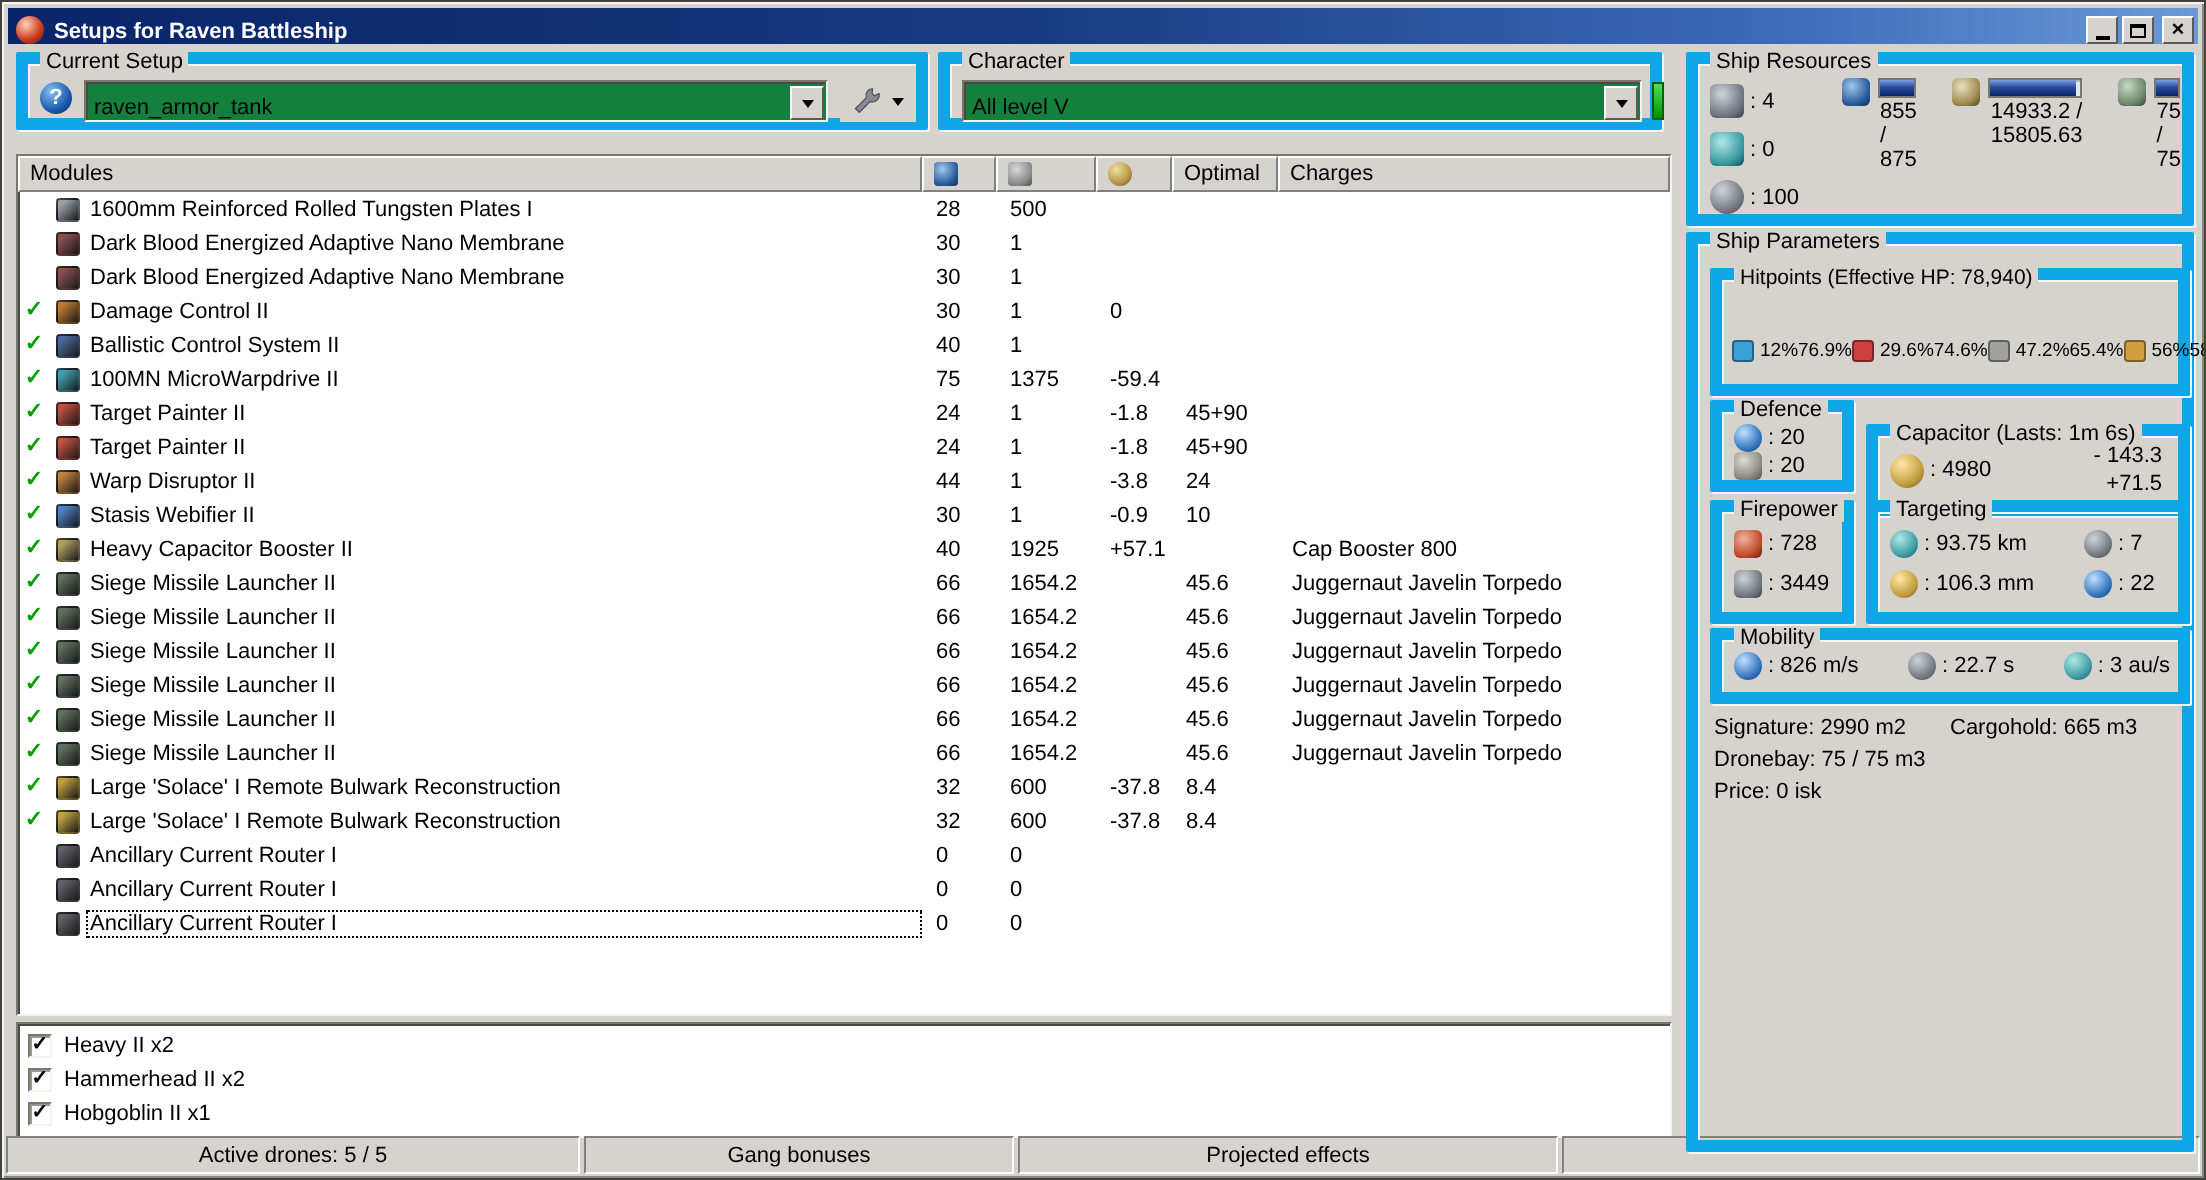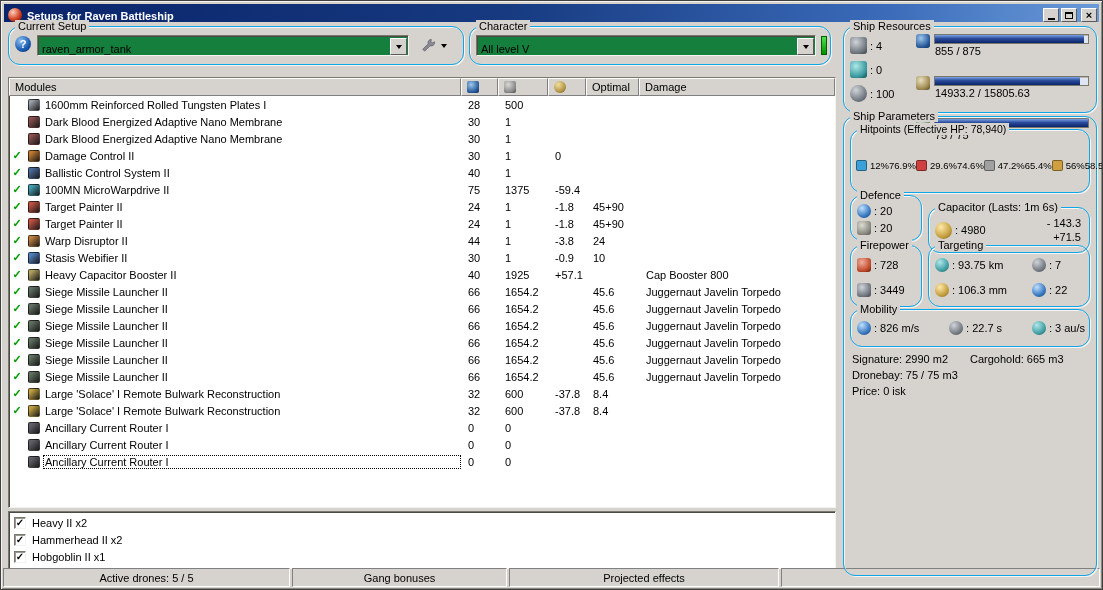--- a/index.html
+++ b/index.html
@@ -14,21 +14,21 @@
   .app-icon{width:14px;height:14px;border-radius:50%;margin-left:2px;flex:none;
             background:radial-gradient(circle at 35% 30%,#ffd0c0,#d04020 55%,#5a1008)}
   .title-text{font-weight:bold;font-size:11px;margin-left:5px;flex:1;white-space:nowrap}
   .tbtn{width:16px;height:14px;background:#d6d3ce;border:1px solid;border-color:#fff #5a5a5a #5a5a5a #fff;
         margin-left:2px;display:flex;align-items:center;justify-content:center;padding:0;cursor:pointer;position:relative}
   .tbtn.gap{margin-left:4px}
   .glyph-min{width:7px;height:2px;background:#000;margin-top:7px}
   .glyph-max{width:8px;height:7px;border:1px solid #000;border-top-width:2px}
   .glyph-close{font-size:11px;font-weight:bold;line-height:1;color:#000}
   
-  .group{position:absolute;border:1px solid #0ea5e9;border-radius:12px;
+  .group{position:absolute;border:6px solid #0ea5e9;border-radius:1px;
          box-shadow:inset 1px 1px 0 #f6f5f1, 1px 1px 0 #f6f5f1}
   .group-label{position:absolute;top:-7px;left:6px;background:#d6d3ce;padding:0 3px;white-space:nowrap}
   
   .combo{position:absolute;height:21px;background:#15803d;border:1px solid;border-color:#7a786c #f4f3ef #f4f3ef #7a786c;
          box-shadow:inset 1px 1px 0 #4a4a42;display:flex;align-items:flex-end;cursor:default}
   .combo-text{flex:1;padding:0 4px;white-space:nowrap;overflow:hidden}
   .combo-btn{width:17px;height:17px;margin-right:1px;background:#d6d3ce;border:1px solid;
              border-color:#fff #5a5a5a #5a5a5a #fff;display:flex;align-items:center;justify-content:center}
   .arrow-down{width:0;height:0;border-left:3.5px solid transparent;border-right:3.5px solid transparent;border-top:4px solid #000}
   .help-icon{position:absolute;width:16px;height:16px;border-radius:50%;color:#fff;font-weight:bold;font-size:11px;
@@ -81,21 +81,21 @@
   .sicon.shield{background:radial-gradient(circle at 35% 30%,#c0e0ff,#3a7ac0 60%,#0a3a7a)}
   .sicon.armor{background:radial-gradient(circle at 35% 30%,#dcdcd4,#8a8a80 65%,#50504a)}
   .sicon.hull{background:radial-gradient(circle at 35% 30%,#d8c8a8,#9a7a4a 65%,#5a4020)}
   .sicon.gold{background:radial-gradient(circle at 35% 30%,#ffe9a8,#c09a3a 65%,#6a4a10)}
   .sicon.red{background:radial-gradient(circle at 35% 30%,#f0b0a0,#c04a2a 65%,#601808)}
   .sicon.teal{background:radial-gradient(circle at 35% 30%,#b0e8e8,#3a9aa0 65%,#104a50)}
   .ricon{width:11px;height:11px;flex:none;border-radius:2px;border:1px solid rgba(0,0,0,.4)}
   
   .res-left{position:absolute;left:6px;top:9px;display:flex;flex-direction:column;gap:5px}
   .res-item{display:flex;align-items:center;gap:3px;height:19px}
-  .res-right{position:absolute;left:72px;top:7px;right:7px;display:flex;flex-direction:column;gap:18px}
+  .res-right{position:absolute;left:72px;top:7px;right:7px;display:flex;flex-direction:row;gap:18px}
   .res-bar-row{display:flex;align-items:flex-start;gap:4px;height:24px}
   .bar-wrap{flex:1}
   .bar{height:10px;border:1px solid #7a786c;background:#dfe6f2;box-shadow:inset 1px 1px 0 #b8b6aa}
   .bar-fill{height:100%;background:linear-gradient(180deg,#7aa2e4 0%,#2a4a9a 45%,#0a246a 100%)}
   .bar-text{font-size:11px;line-height:12px;padding:1px 0 0 1px}
   .hp-row{position:absolute;left:5px;top:6px;right:3px;display:flex;align-items:center}
   .hp-item{display:flex;align-items:center;gap:3px;flex:1;white-space:nowrap}
   .resist-row{position:absolute;left:5px;top:30px;right:3px;display:flex}
   .resist-cell{flex:1;display:flex;align-items:center;gap:3px}
   .rvals{display:flex;flex-direction:row;font-size:9.5px;line-height:11px}
@@ -166,21 +166,21 @@
       <div class="lvh-cell c-cpu">
           <span class="hicon cpu"></span>
         </div>
       <div class="lvh-cell c-pg">
           <span class="hicon pg"></span>
         </div>
       <div class="lvh-cell c-cap">
           <span class="hicon cap"></span>
         </div>
       <div class="lvh-cell c-opt">Optimal</div>
-      <div class="lvh-cell c-chg">Damage</div>
+      <div class="lvh-cell c-chg">Charges</div>
     </div>
     <div class="lv-body">
         <div class="mrow">
           <span class="m-check"></span>
           <span class="m-icon" style="background: linear-gradient(135deg, rgb(154, 160, 168) 20%, rgb(26, 26, 26));"></span>
           <span class="m-name">1600mm Reinforced Rolled Tungsten Plates I</span>
           <span class="m-cpu">28</span>
           <span class="m-pg">500</span>
           <span class="m-cap"></span>
           <span class="m-opt"></span>

